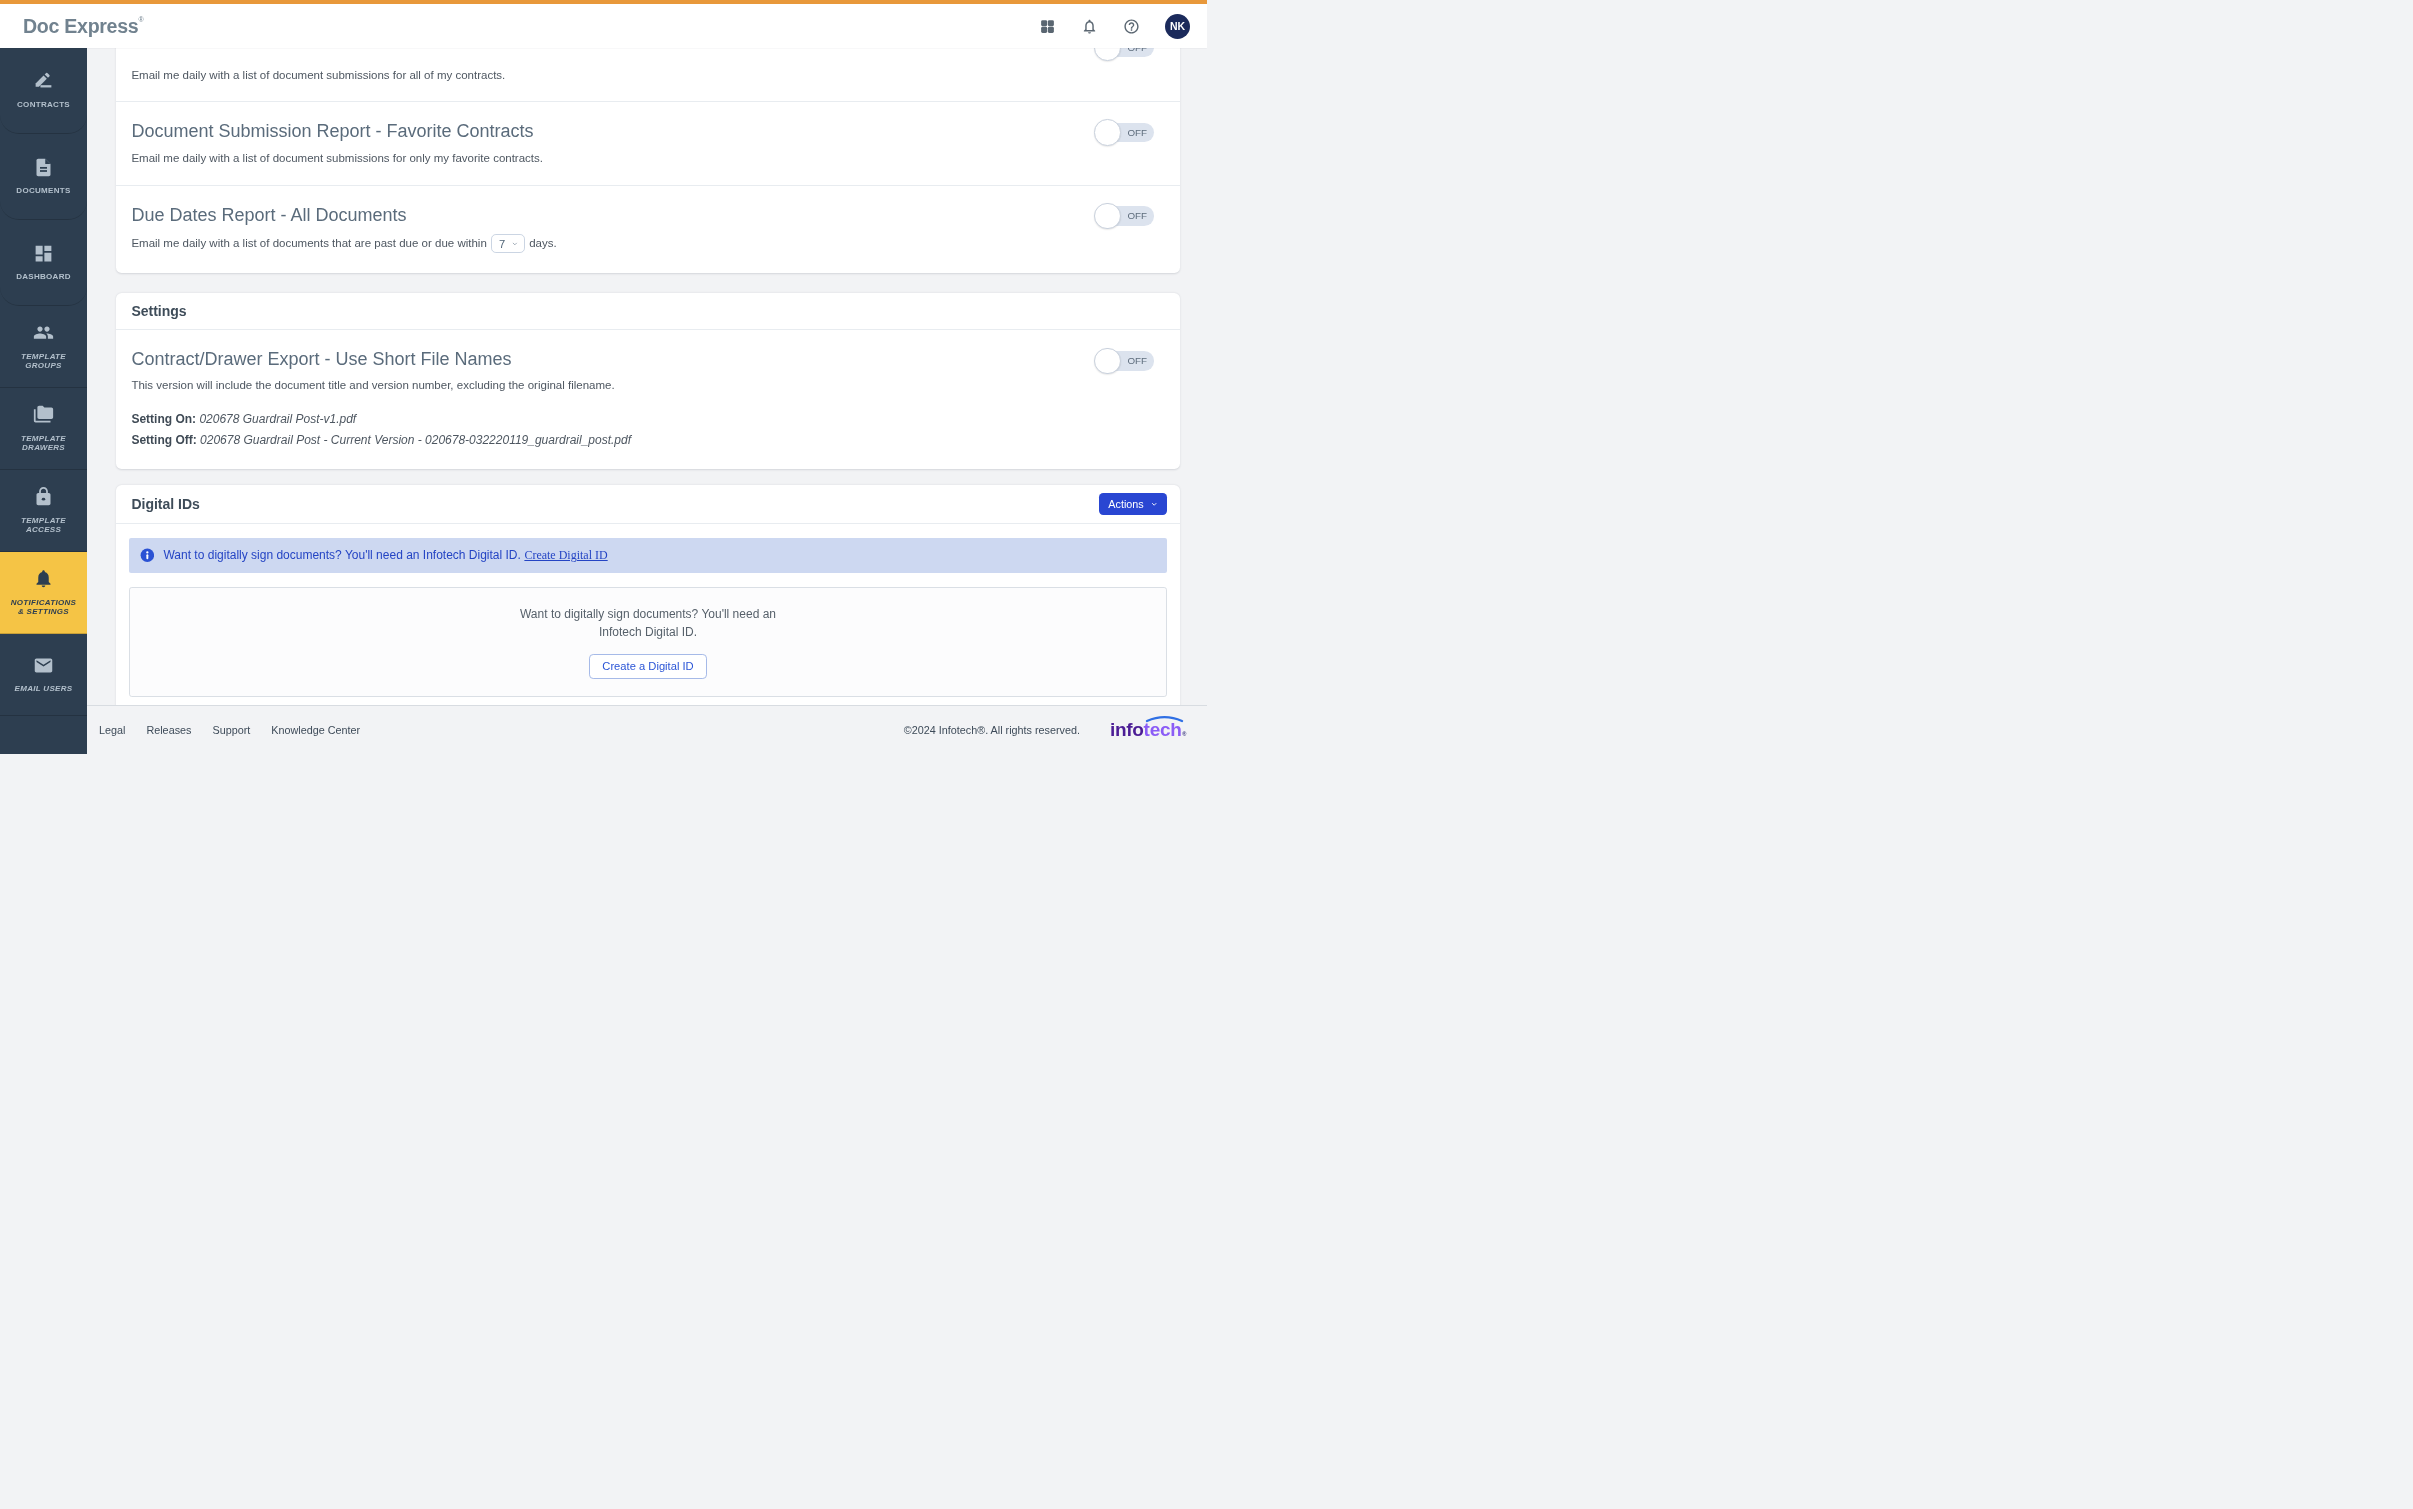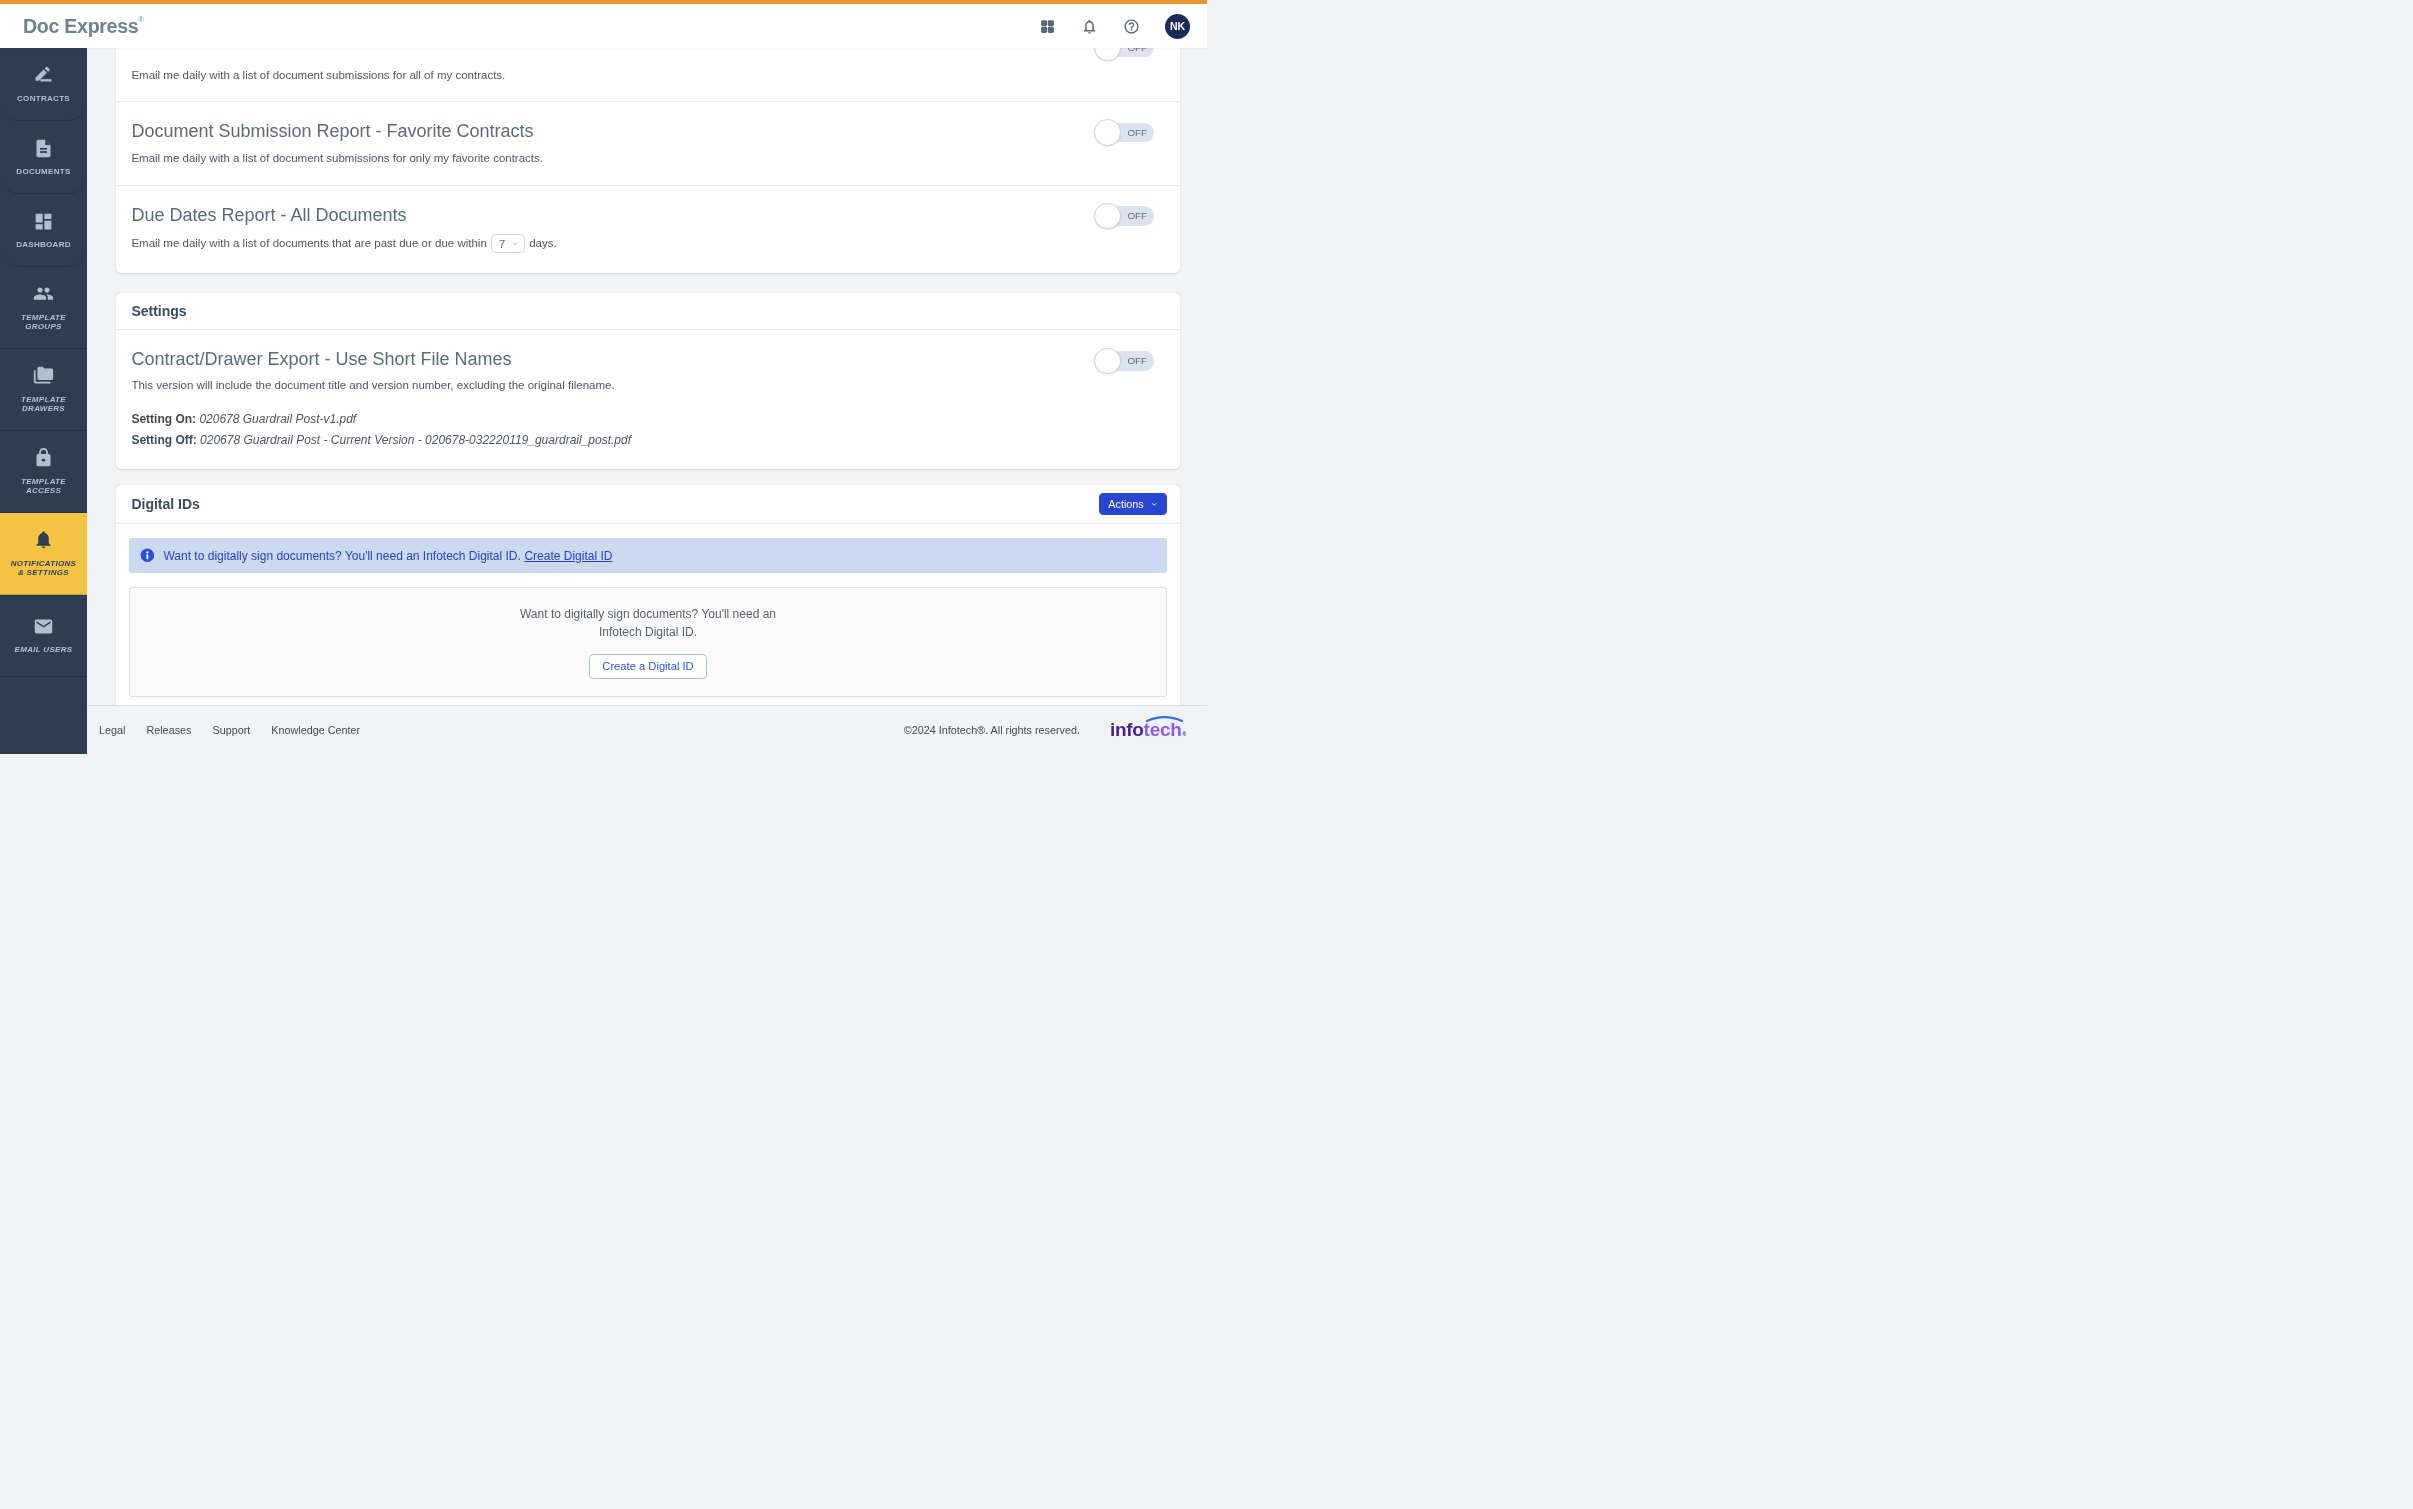--- a/index.html
+++ b/index.html
@@ -20,21 +20,21 @@
             font-size:10.5px; font-weight:700; display:flex; align-items:center; justify-content:center; }
 
   
   .container { display:flex; height:706px; position:relative; z-index:1; }
   .sidebar { width:87px; background:#2D3E50; flex-shrink:0; display:flex; flex-direction:column; }
   .side-item { display:flex; flex-direction:column; align-items:center; justify-content:center;
                gap:6.3px; border-bottom:0.7px solid rgba(0,0,0,.18); cursor:pointer;
                color:#B3C0CC; text-align:center; padding:4.2px 3.5px; }
   .side-item .si-label { font-size:8px; font-weight:700; letter-spacing:0.3px; line-height:9.8px; white-space:pre-line; }
   .side-item svg { width:21px; height:21px; fill:#B3C0CC; }
-  .side-item.h1 { height:73px;border-radius:19px; }
+  .side-item.h1 { height:86px;border-radius:19px; }
   .side-item.h2 { height:82px;font-style:italic; }
   .side-item.active { background:#F5C445; color:#2D3E50; }
   .side-item.active svg { fill:#2D3E50; }
 
   .content-col { flex:1; display:flex; flex-direction:column; background:#f2f3f5; }
   .cards { flex:1; padding:0 27px 0 29px; overflow:hidden; }
 
   .card { background:#fff; border-radius:5.6px; box-shadow:0 0.7px 2.1px rgba(25,35,55,.14); }
 
   
@@ -74,21 +74,21 @@
   .card-dig { margin-top:15.4px; padding-bottom:12.6px; }
   .card-dig .card-header { padding:8.4px 12.6px 8.4px 15.4px; }
   .actions-btn { margin-left:auto; background:#2946D2; color:#fff; border:none; border-radius:4.2px;
                  height:21.7px; padding:0 9px; font-size:10.8px; font-family:inherit; cursor:pointer;
                  display:flex; align-items:center; gap:6.3px; }
   .actions-btn svg { width:8.4px; height:8.4px; stroke:#fff; fill:none; stroke-width:2.6; }
   .info-banner { margin:14px 12.6px 0; height:35px; background:#CDD8F1; border-radius:2.1px;
                  display:flex; align-items:center; padding:0 11.2px; gap:9px; }
   .info-banner svg { width:14.7px; height:14.7px; flex-shrink:0; }
   .info-banner .msg { font-size:12px; color:#2444C4; }
-  .info-banner a { color:#2444C4; text-decoration:underline; cursor:pointer; margin-left:3.5px; }
+  .info-banner a { color:#2444C4; text-decoration:underline; cursor:pointer; margin-left:3.5px;font-family:Liberation Serif, serif; }
   .empty-box { margin:14px 12.6px 0; border:0.7px solid #DADFE5; background:#FCFCFD; border-radius:2.8px;
                text-align:center; padding:18px 0 17px; }
   .empty-msg { font-size:12px; line-height:17.5px; color:#57616B; max-width:280px; margin:0 auto; }
   .empty-btn { margin-top:12.6px; display:inline-block; background:#fff; border:0.7px solid #A6BAE8;
                border-radius:4.2px; color:#2B55D6; font-size:11.2px; font-family:inherit;
                padding:5.6px 12.6px; cursor:pointer; }
 
   
   .footer { height:49px; border-top:0.7px solid #D8DCE1; display:flex; align-items:center;
             padding:0 21px 0 12px; }

